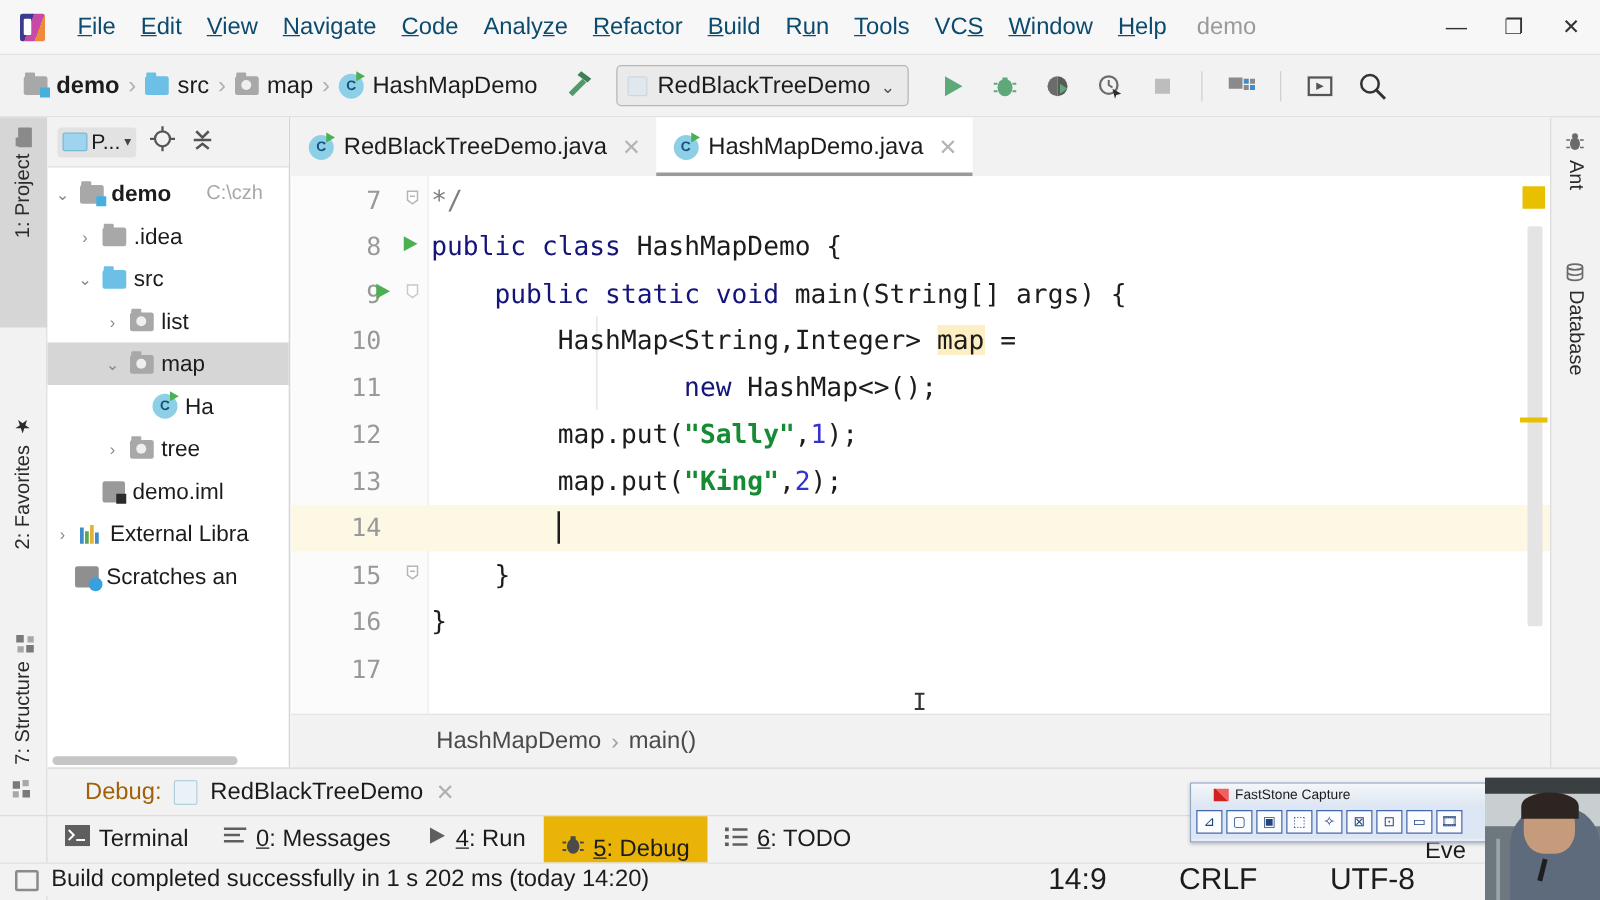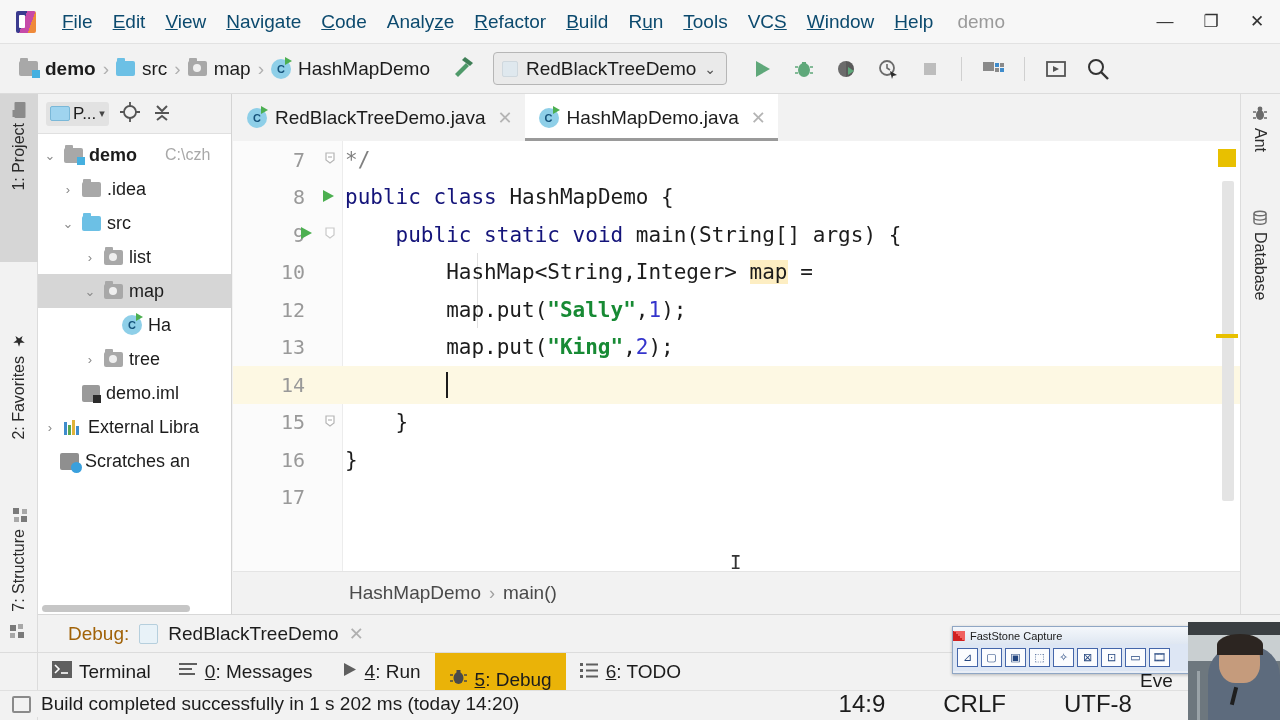--- a/index.html
+++ b/index.html
@@ -228,21 +228,21 @@
   .status-msg { font-size:19px; color:#1c1c1c; }
   .status-right { margin-left:auto; display:flex; align-items:center; gap:26px; padding-right:6px; }
   .status-right span { font-size:24px; color:#1c1c1c;margin-left:32px; }
 
   
   .faststone {
     position:absolute; left:952px; top:626px; width:250px; height:48px;
     background:#e9eef6; border:1px solid #8fa6c4; box-shadow:0 1px 3px rgba(0,0,0,.25);
     z-index:60;
   }
-  .fs-title { height:17px; display:flex; align-items:center; gap:5px; padding-left:0;
+  .fs-title { height:17px; display:flex; align-items:center; gap:5px; padding-left:18px;
     background:linear-gradient(#f4f7fb,#dfe7f2); font-size:11px; color:#1c1c1c; }
   .fs-logo { width:12px;height:10px;background:linear-gradient(45deg,#d02020 50%,#f06060 50%);flex:none; }
   .fs-tools { display:flex; align-items:center; gap:3px; padding:4px 4px;
     background:#dde6f4; }
   .fs-tool { width:21px;height:19px;border:1px solid #4466aa;background:#fbfcfe;
     display:flex;align-items:center;justify-content:center;font-size:11px;color:#23457f;}
 
   
   .webcam {
     position:absolute; right:0; bottom:0; width:92px; height:98px;
@@ -542,20 +542,24 @@
             <span class="gmark" style="left: 62px;"><svg width="16" height="16" viewBox="0 0 16 16">
                 <path d="M3 2 L14 8 L3 14 Z" fill="#4caf50"></path>
               </svg></span>
             <span class="ctext">    <span class="k">public </span><span class="k">static </span><span class="k">void </span>main(String[] args) {</span>
           </div>
           <div class="cline">
             <span class="lnum">10</span>
             <span class="ctext">        HashMap&lt;String,Integer&gt; <span class="hlmap">map</span> =</span>
           </div>
           <div class="cline">
+            <span class="lnum">11</span>
+            <span class="ctext">                <span class="k">new </span>HashMap&lt;&gt;();</span>
+          </div>
+          <div class="cline">
             <span class="lnum">12</span>
             <span class="ctext">        map.put(<span class="s">"Sally"</span>,<span class="n">1</span>);</span>
           </div>
           <div class="cline">
             <span class="lnum">13</span>
             <span class="ctext">        map.put(<span class="s">"King"</span>,<span class="n">2</span>);</span>
           </div>
           <div class="cline hl">
             <span class="lnum">14</span>
             <span class="ctext">        <span class="caret"></span></span>

